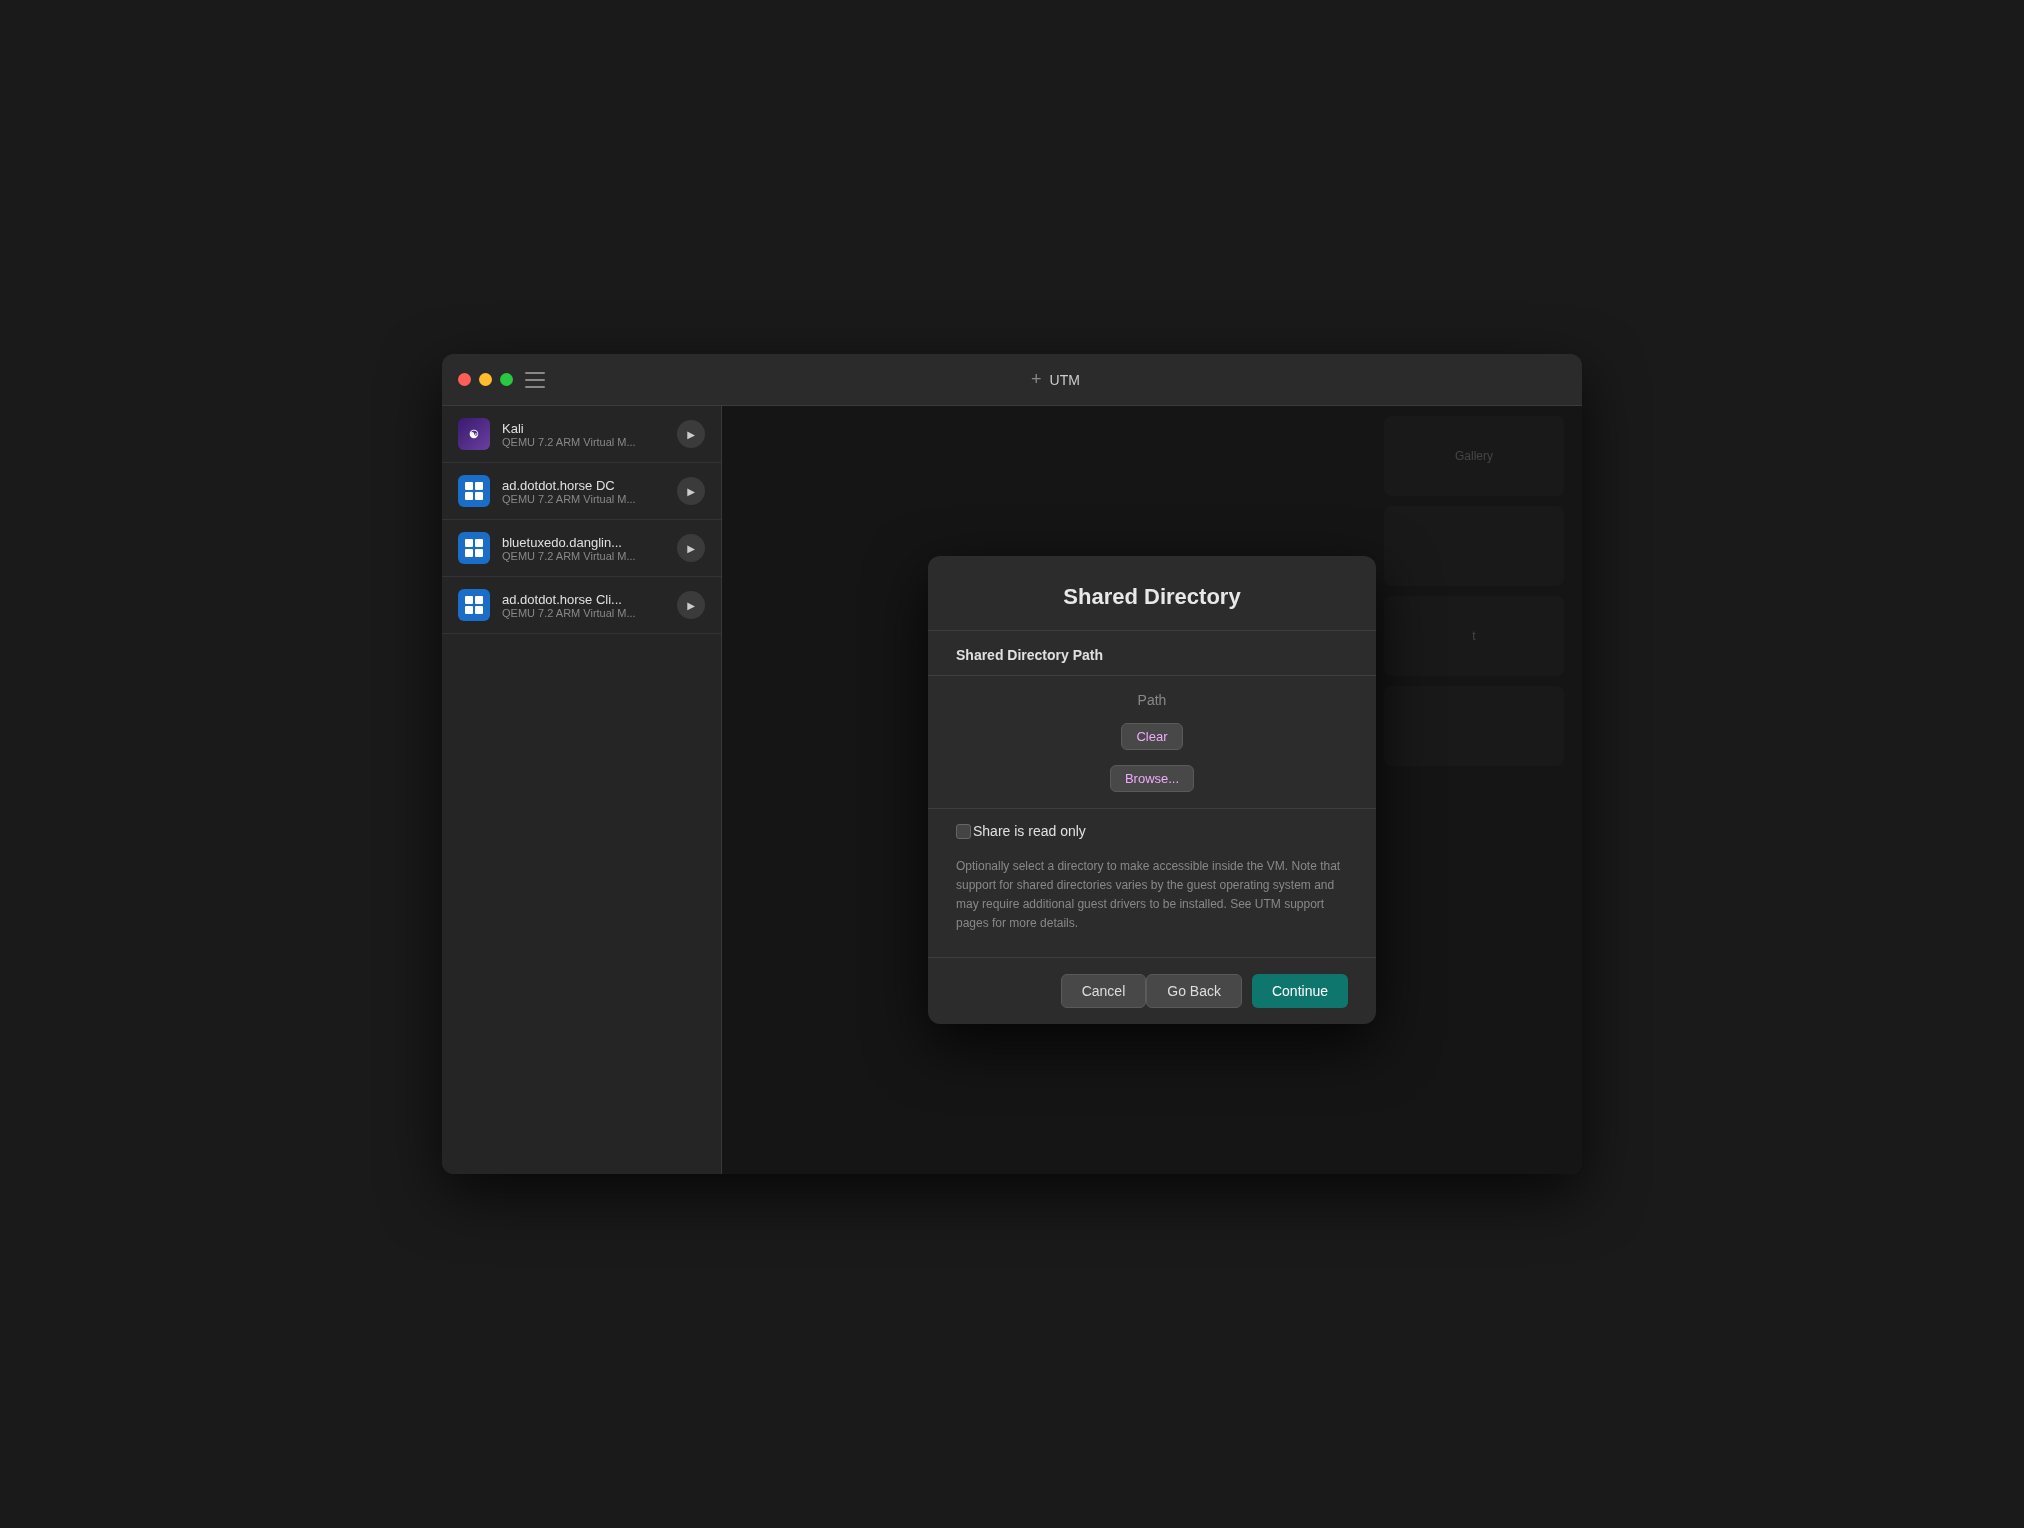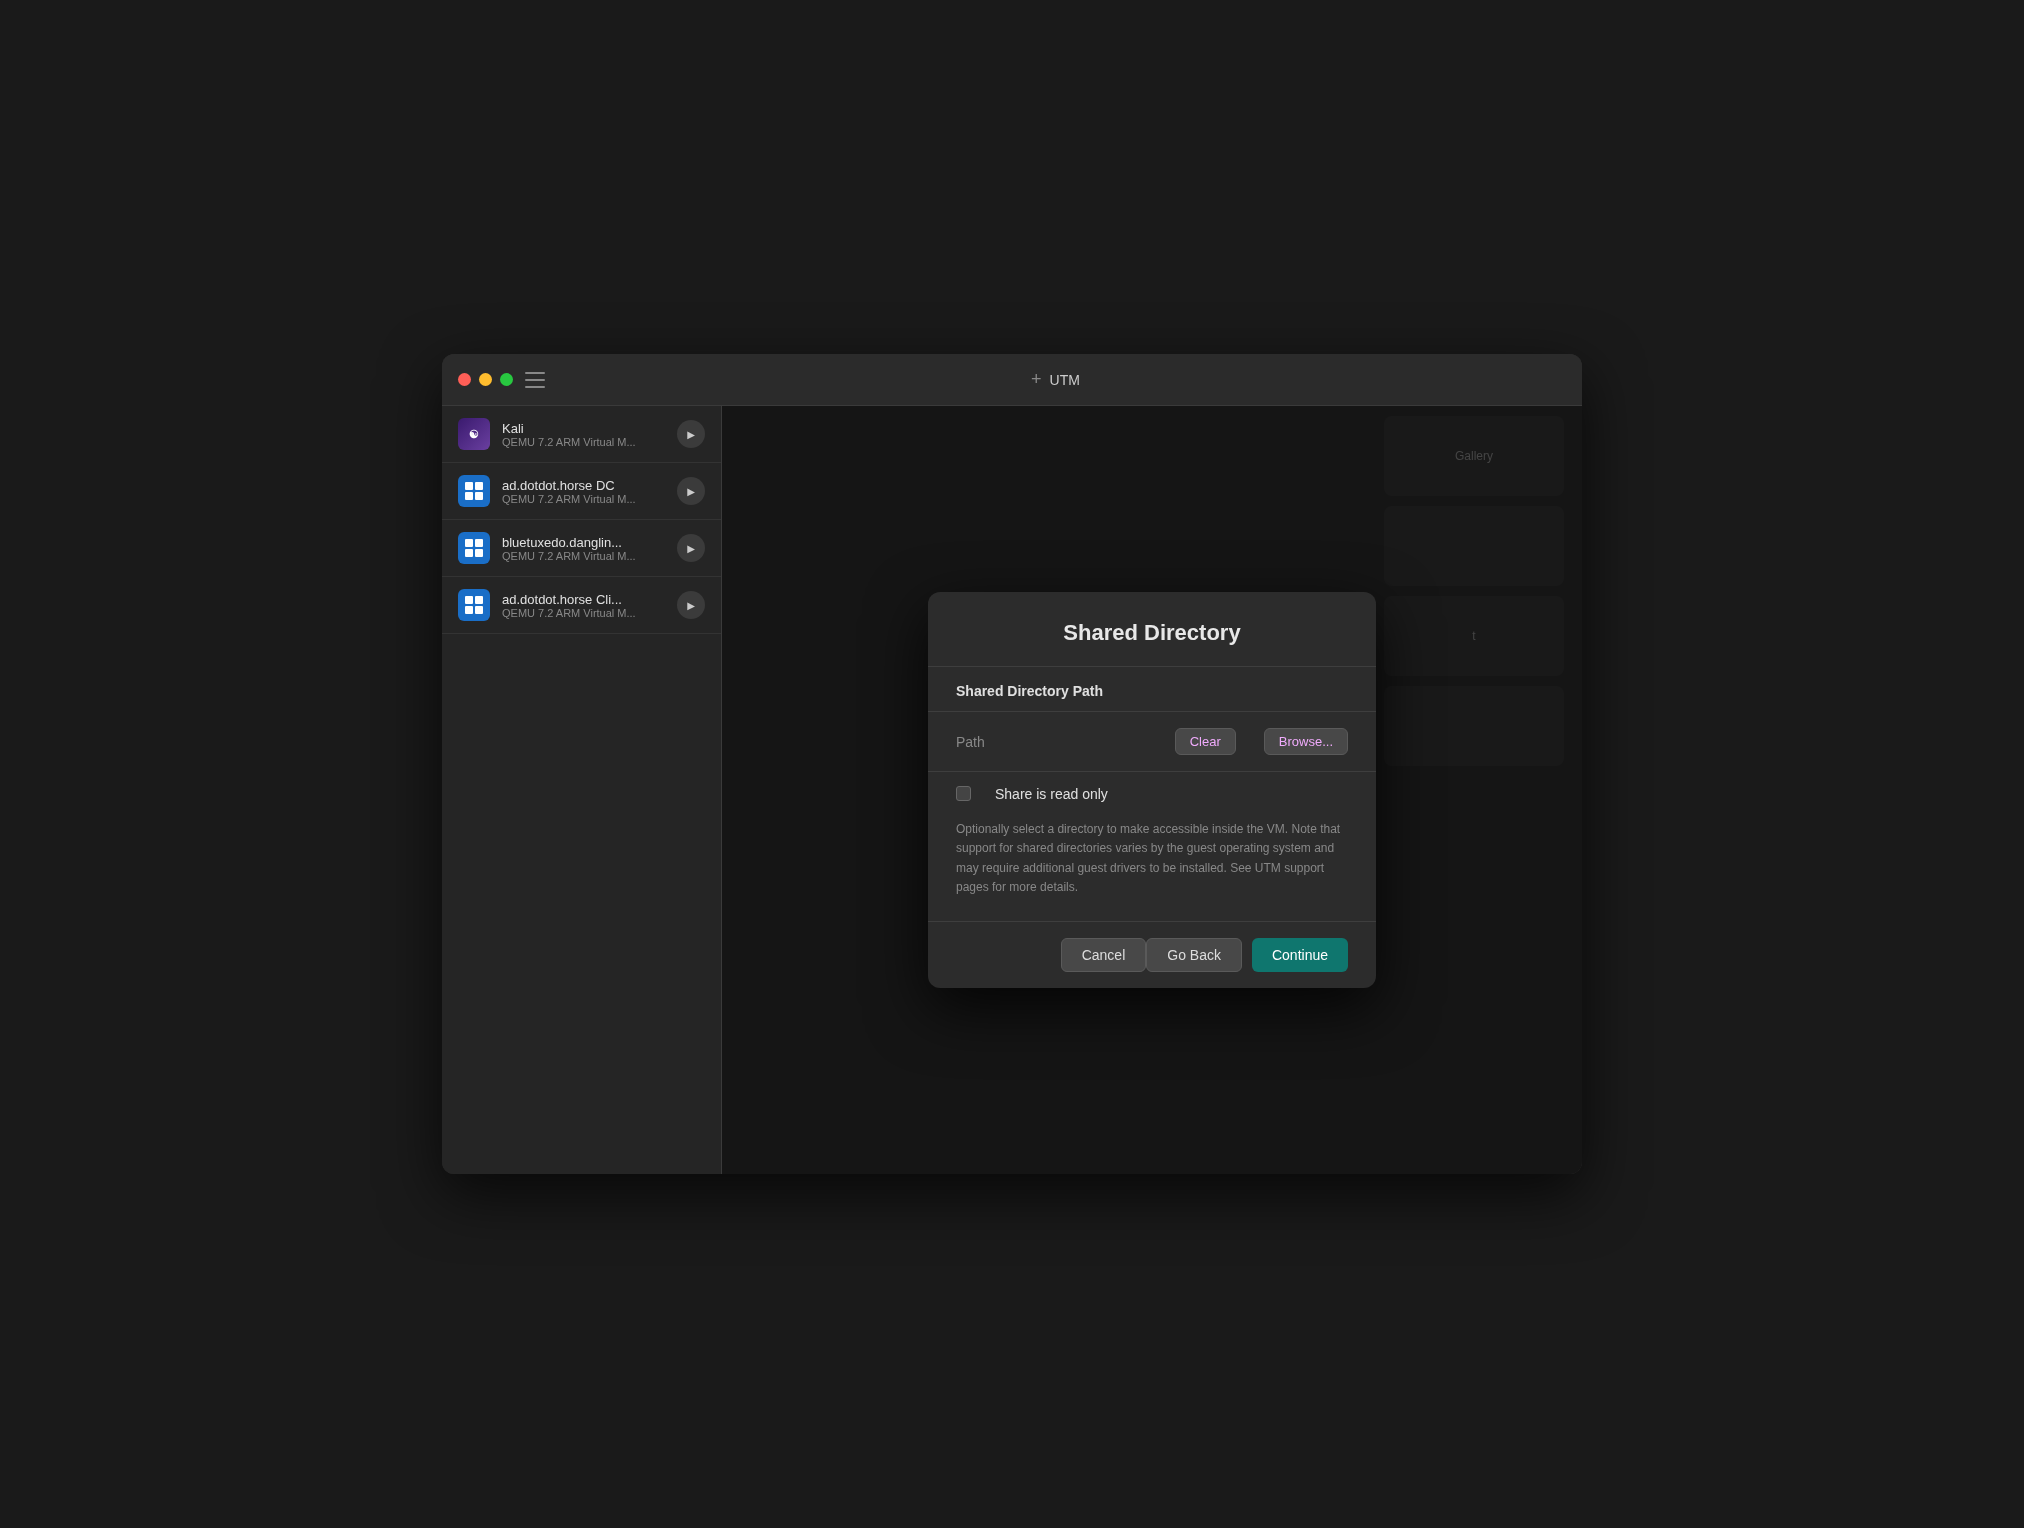--- a/index.html
+++ b/index.html
@@ -252,44 +252,45 @@
       font-size: 14px;
       font-weight: 700;
       border-bottom: 1px solid #3e3e3e;
     }
 
     .path-row {
       display: flex;
       align-items: center;
       padding: 16px 28px;
       border-bottom: 1px solid #3e3e3e;
-      gap: 28px;
+      gap: 15px;
+      flex-direction: column;
     }
 
     .path-label {
       color: #888;
       font-size: 14px;
       flex: 1;
     }
 
     .path-button {
       padding: 5px 14px;
       background: #484848;
       border: 1px solid #5a5a5a;
       border-radius: 6px;
       color: #f0abfc;
       font-size: 13px;
       cursor: pointer;
     }
 
     .checkbox-row {
       display: flex;
-      align-items: flex-start;
+      align-items: flex-end;
       padding: 14px 28px;
-      gap: 24px;
+      gap: 2px;
     }
 
     .checkbox {
       width: 15px;
       height: 15px;
       background: #444;
       border: 1px solid #666;
       border-radius: 3px;
       flex-shrink: 0;
     }

